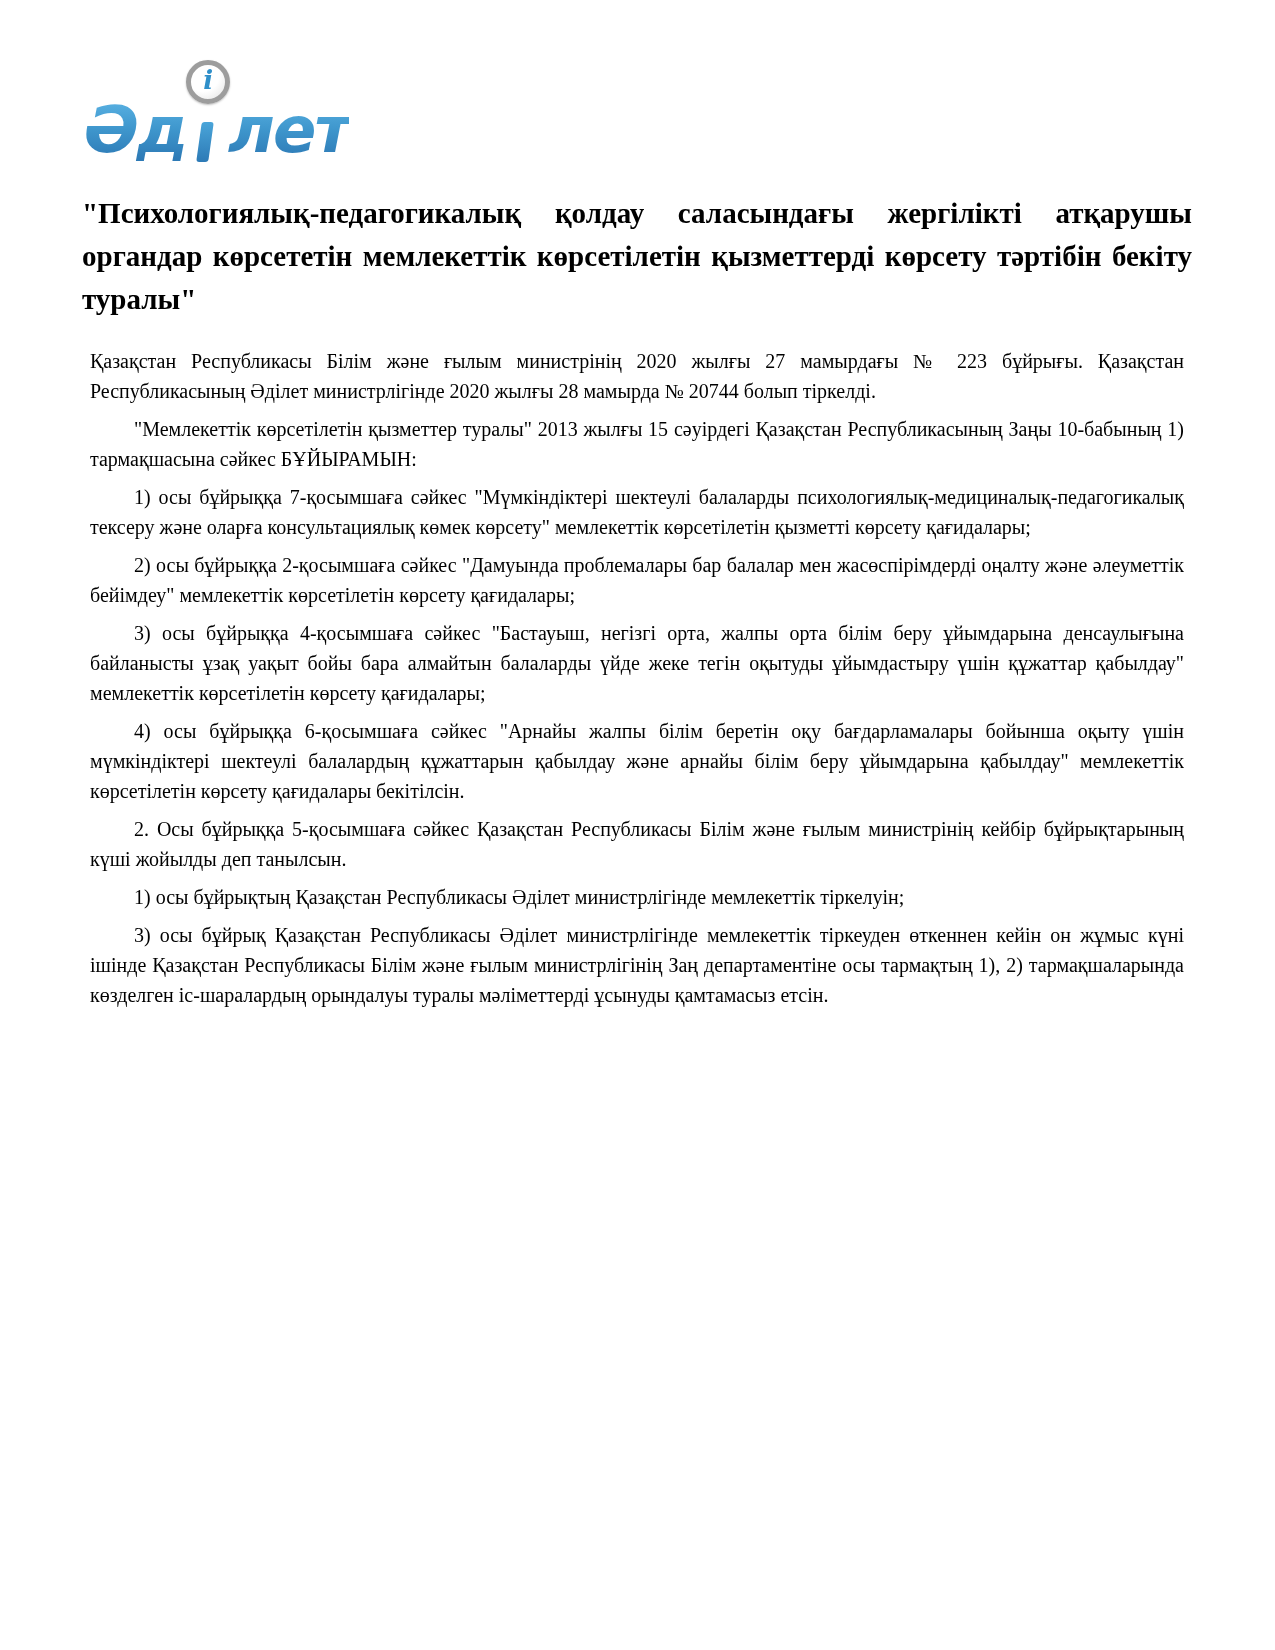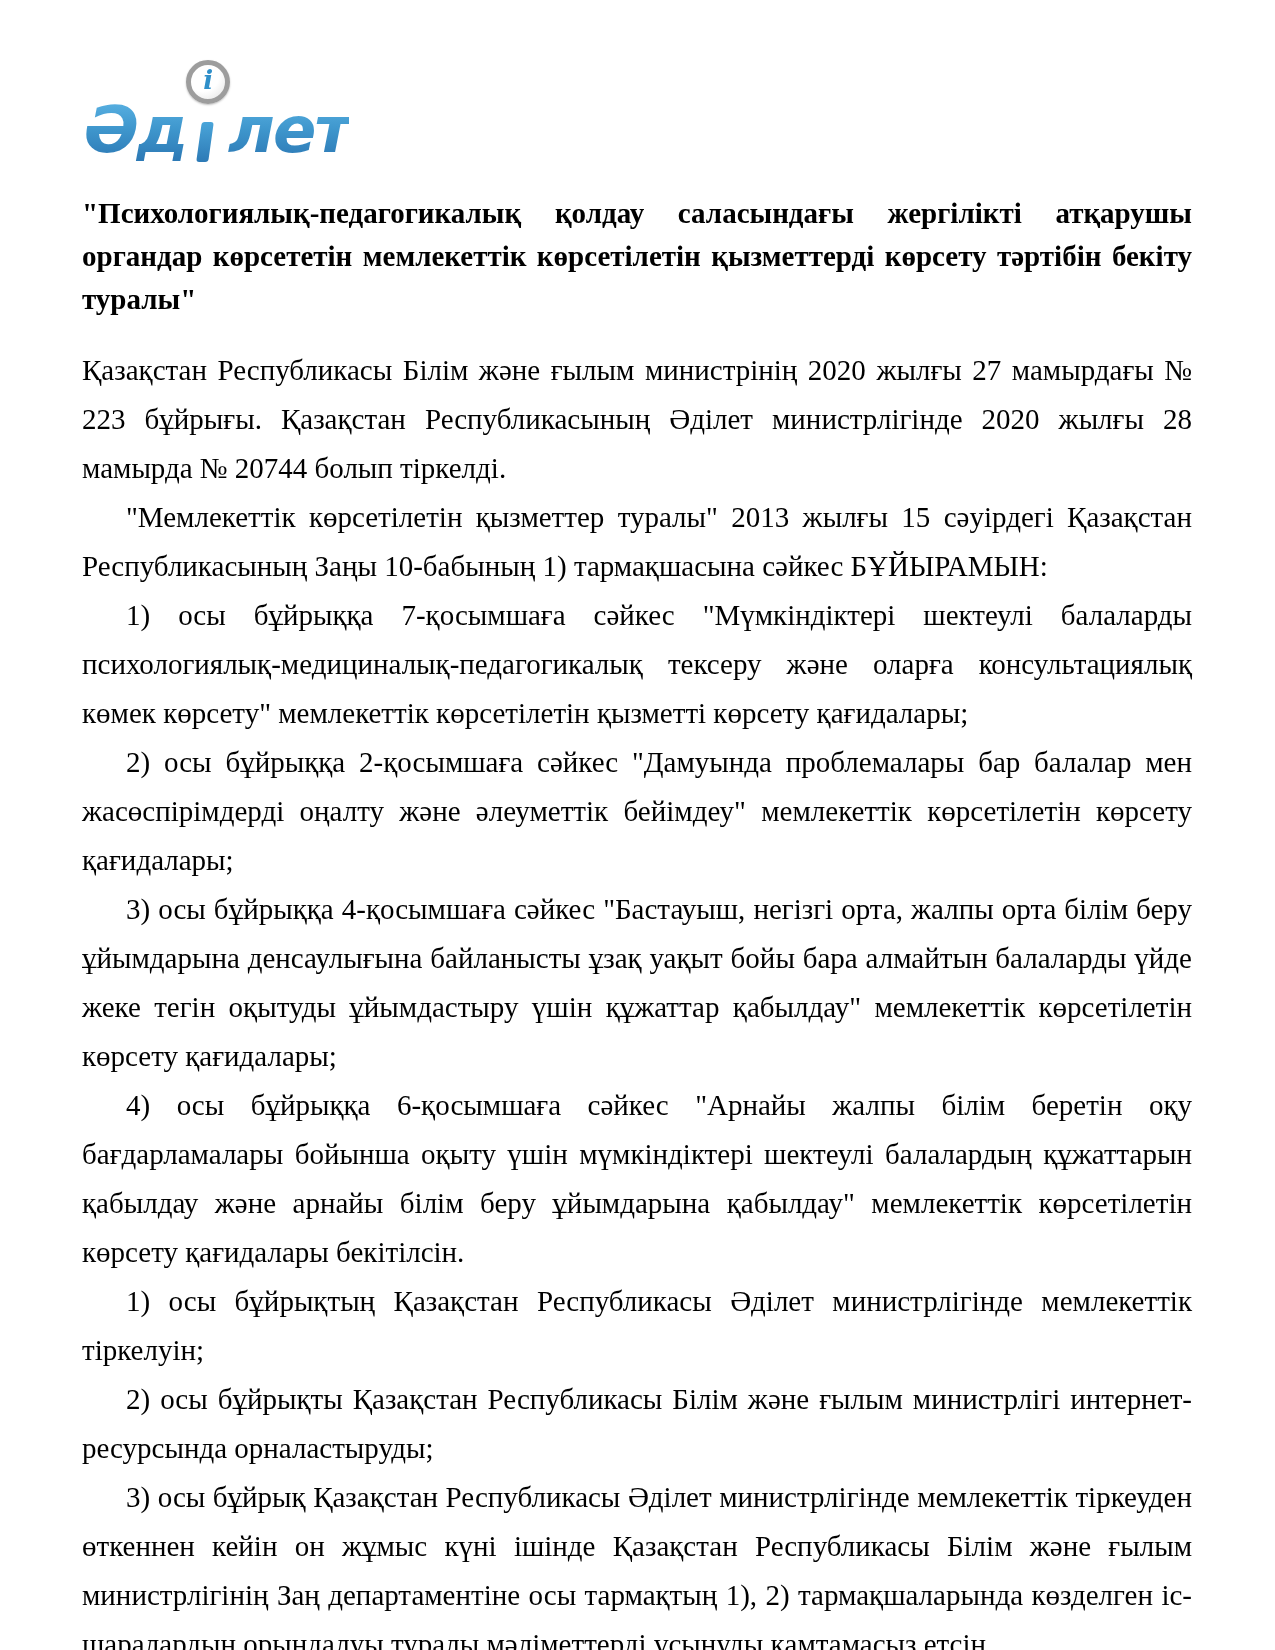--- a/index.html
+++ b/index.html
@@ -80,25 +80,25 @@
   }
   
   .doc-title {
     font-size: 29px;
     font-weight: bold;
     line-height: 43px;
     text-align: justify;
     margin: 0 0 25px 0;
   }
   .para {
-    font-size: 29px;
-    line-height: 49px;
+    font-size: 20px;
+    line-height: 30px;
     text-align: justify;
     text-justify: inter-word;
-    margin: 0;
+    margin: 8px;
     text-indent: 44px;
   }
   .para.no-indent {
     text-indent: 0;
   }
 </style>
 </head>
 <body>
 
 <div class="page">
@@ -122,21 +122,21 @@
 
 
   <p class="para">1) осы бұйрыққа 7-қосымшаға сәйкес "Мүмкіндіктері шектеулі балаларды психологиялық-медициналық-педагогикалық тексеру және оларға консультациялық көмек көрсету" мемлекеттік көрсетілетін қызметті көрсету қағидалары;</p>
 
   <p class="para">2) осы бұйрыққа 2-қосымшаға сәйкес "Дамуында проблемалары бар балалар мен жасөспірімдерді оңалту және әлеуметтік бейімдеу" мемлекеттік көрсетілетін көрсету қағидалары;</p>
 
   <p class="para">3) осы бұйрыққа 4-қосымшаға сәйкес "Бастауыш, негізгі орта, жалпы орта білім беру ұйымдарына денсаулығына байланысты ұзақ уақыт бойы бара алмайтын балаларды үйде жеке тегін оқытуды ұйымдастыру үшін құжаттар қабылдау" мемлекеттік көрсетілетін көрсету қағидалары;</p>
 
   <p class="para">4) осы бұйрыққа 6-қосымшаға сәйкес "Арнайы жалпы білім беретін оқу бағдарламалары бойынша оқыту үшін мүмкіндіктері шектеулі балалардың құжаттарын қабылдау және арнайы білім беру ұйымдарына қабылдау" мемлекеттік көрсетілетін көрсету қағидалары бекітілсін.</p>
 
+  <p class="para">2. Осы бұйрыққа 5-қосымшаға сәйкес Қазақстан Республикасы Білім және ғылым министрінің кейбір бұйрықтарының күші жойылды деп танылсын.</p>
 
 
   <p class="para">1) осы бұйрықтың Қазақстан Республикасы Әділет министрлігінде мемлекеттік тіркелуін;</p>
 
-  <p class="para">2) осы бұйрықты Қазақстан Республикасы Білім және ғылым министрлігі интернет-ресурсында орналастыруды;</p>
 
   <p class="para">3) осы бұйрық Қазақстан Республикасы Әділет министрлігінде мемлекеттік тіркеуден өткеннен кейін он жұмыс күні ішінде Қазақстан Республикасы Білім және ғылым министрлігінің Заң департаментіне осы тармақтың 1), 2) тармақшаларында көзделген іс-шаралардың орындалуы туралы мәліметтерді ұсынуды қамтамасыз етсін.</p>
 
 </div>
 
 </body></html>

